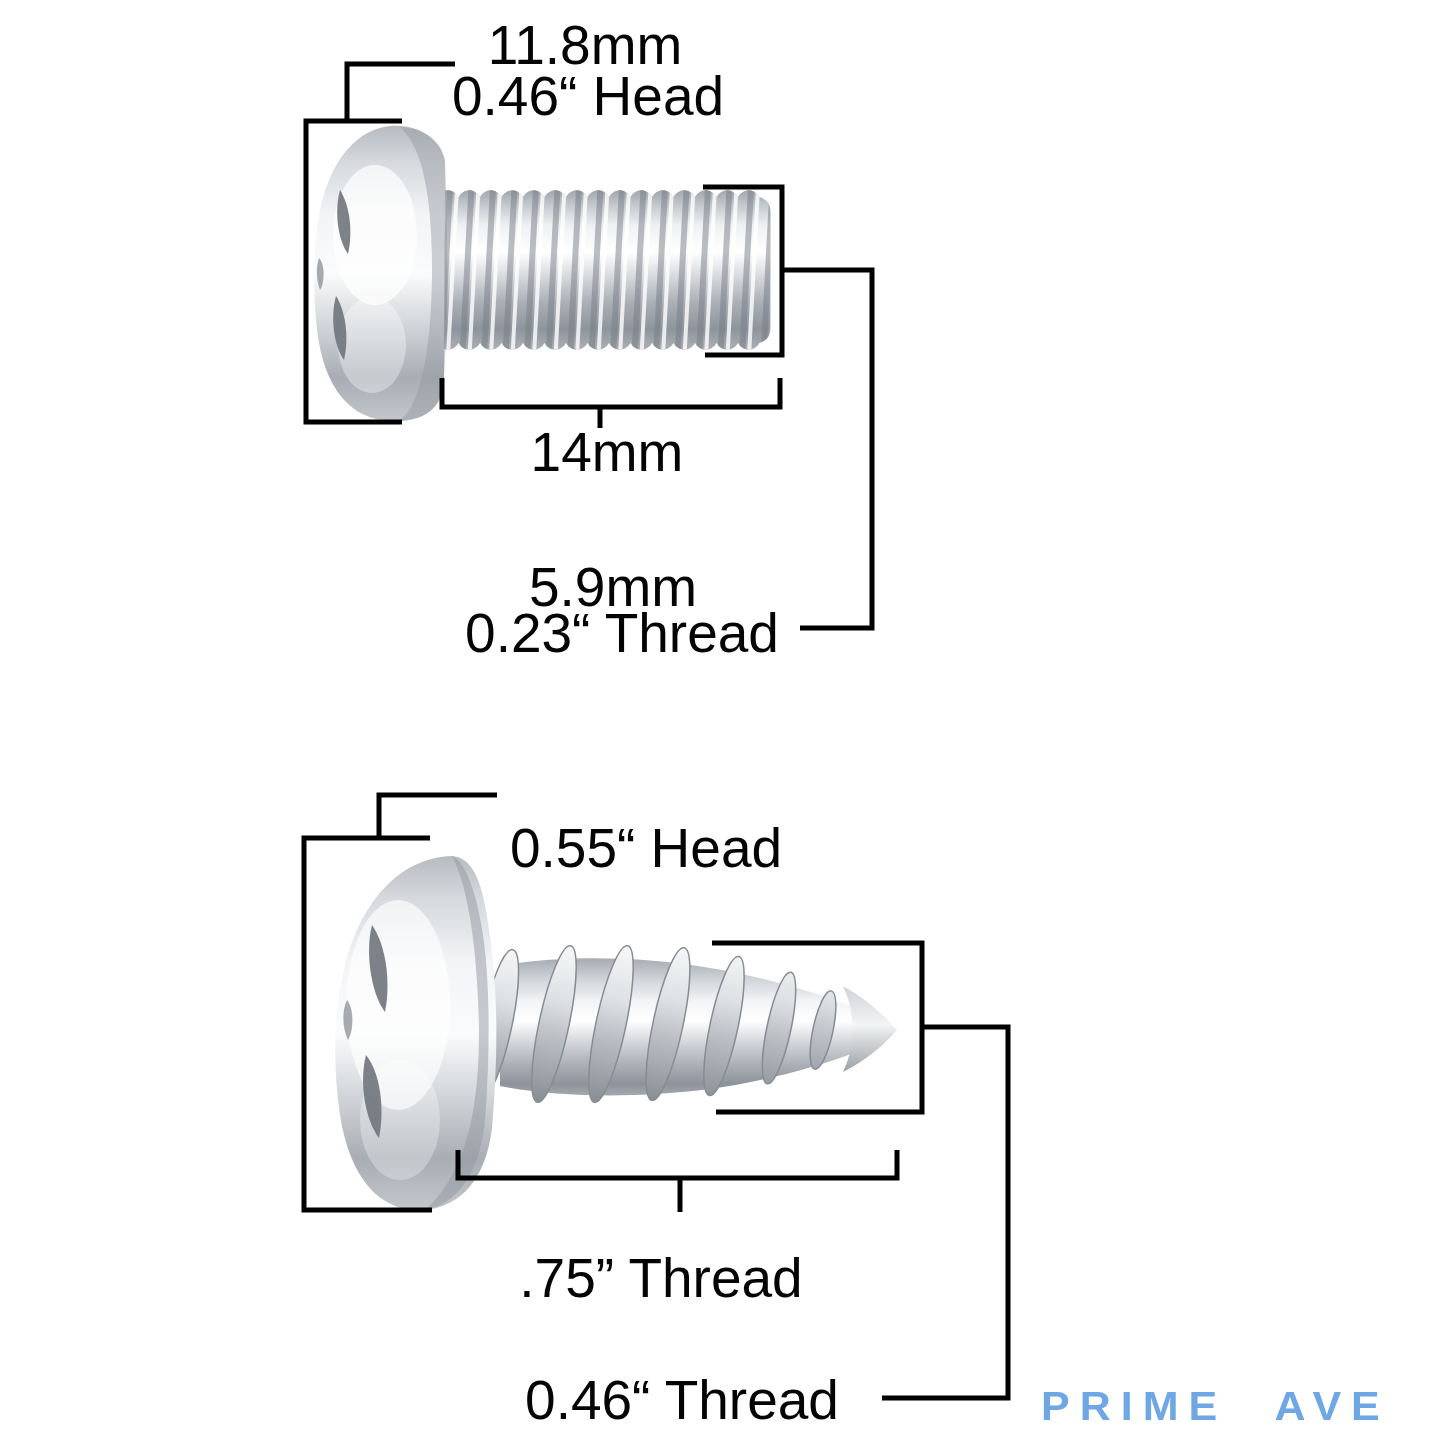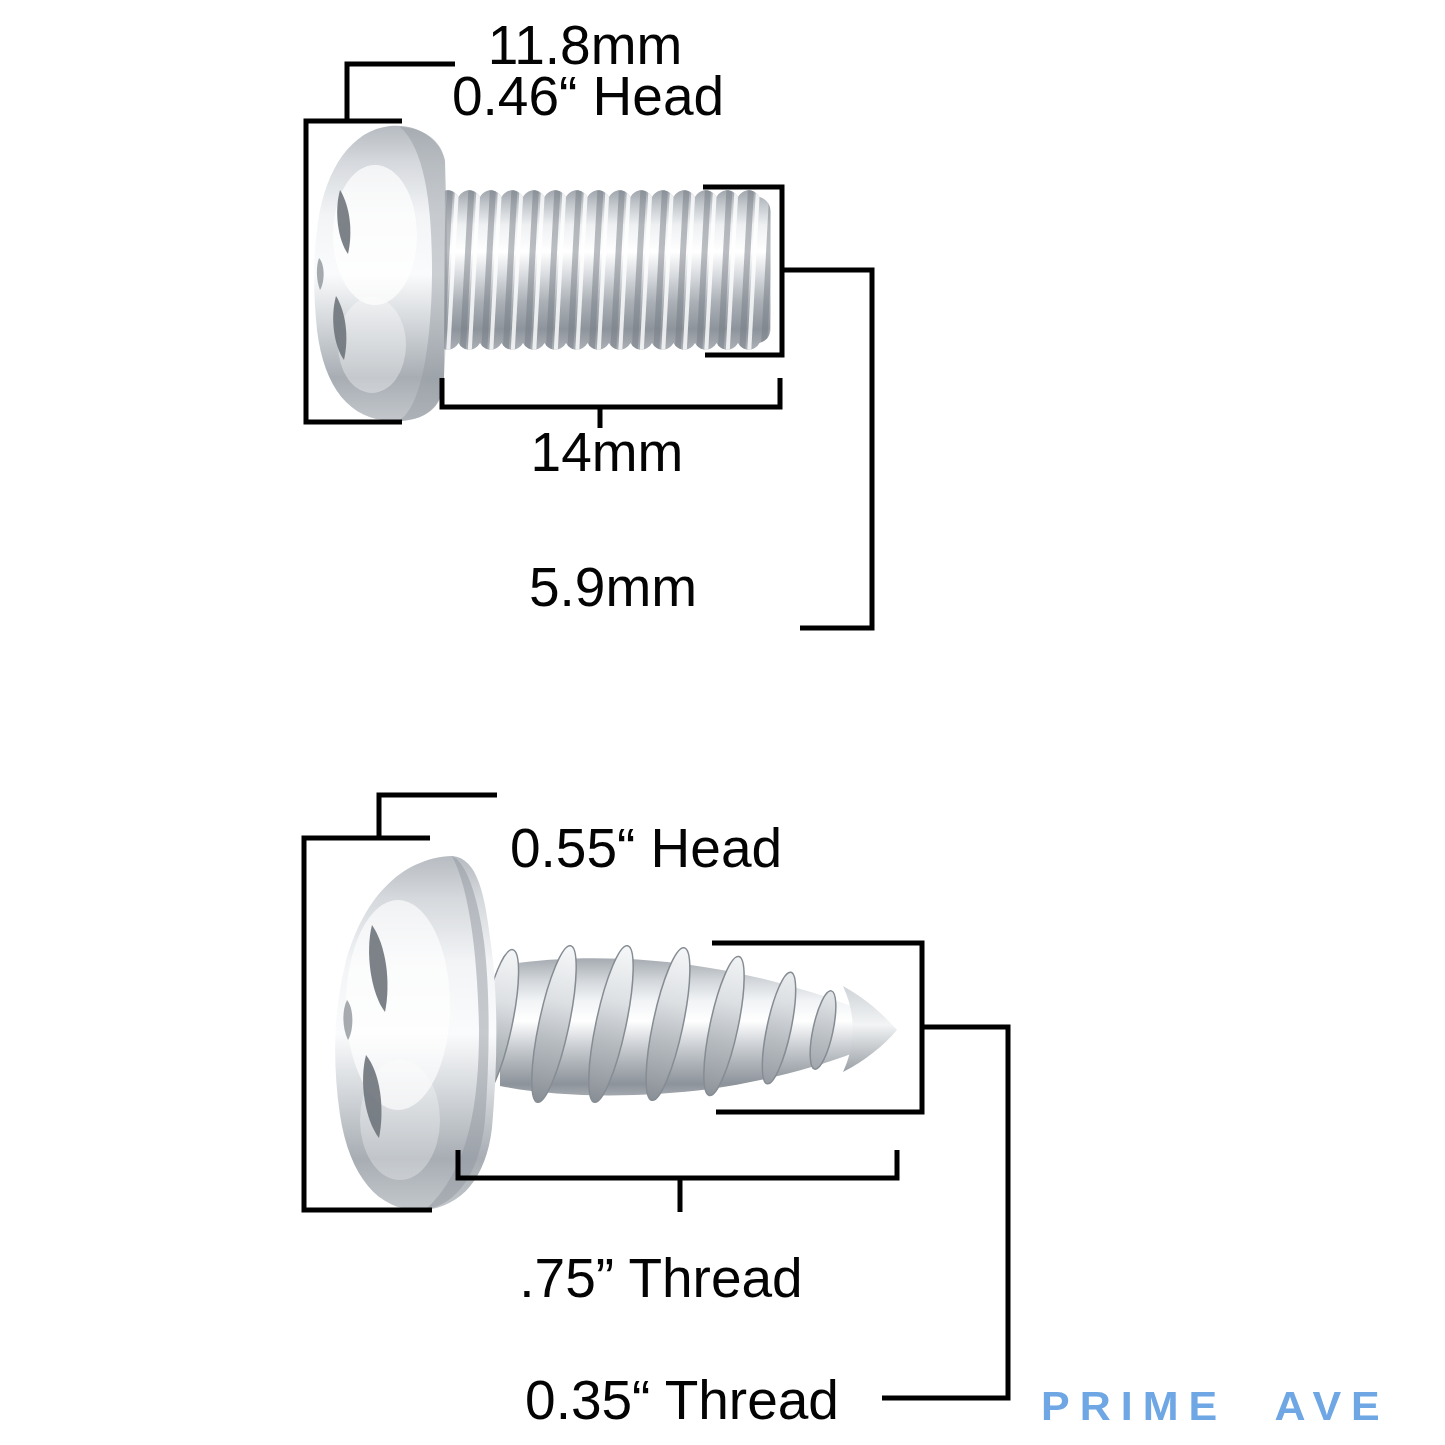--- a/index.html
+++ b/index.html
@@ -174,19 +174,20 @@
       <polyline points="922,1027 1008,1027 1008,1398 882,1398"></polyline>
       <polyline points="458,1150 458,1178 897,1178 897,1150"></polyline>
       <line x1="680" y1="1178" x2="680" y2="1212"></line>
     </g>
   </svg>
 
   <div class="dim" style="left:585px;top:45px">11.8mm</div>
   <div class="dim" style="left:588px;top:96px">0.46“ Head</div>
   <div class="dim" style="left:607px;top:452px">14mm</div>
   <div class="dim" style="left:613px;top:587px">5.9mm</div>
+  <div class="dim" style="left:622px;top:633px">0.23“ Thread</div>
 
   <div class="dim" style="left:646px;top:848px">0.55“ Head</div>
   <div class="dim" style="left:661px;top:1278px">.75” Thread</div>
-  <div class="dim" style="left:682px;top:1400px">0.35“ Thread</div>
+  <div class="dim" style="left:682px;top:1400px">0.46“ Thread</div>
 
   <div class="logo" style="color: rgb(111, 167, 229);">PRIME AVE</div>
 </div>
 
 </body></html>

